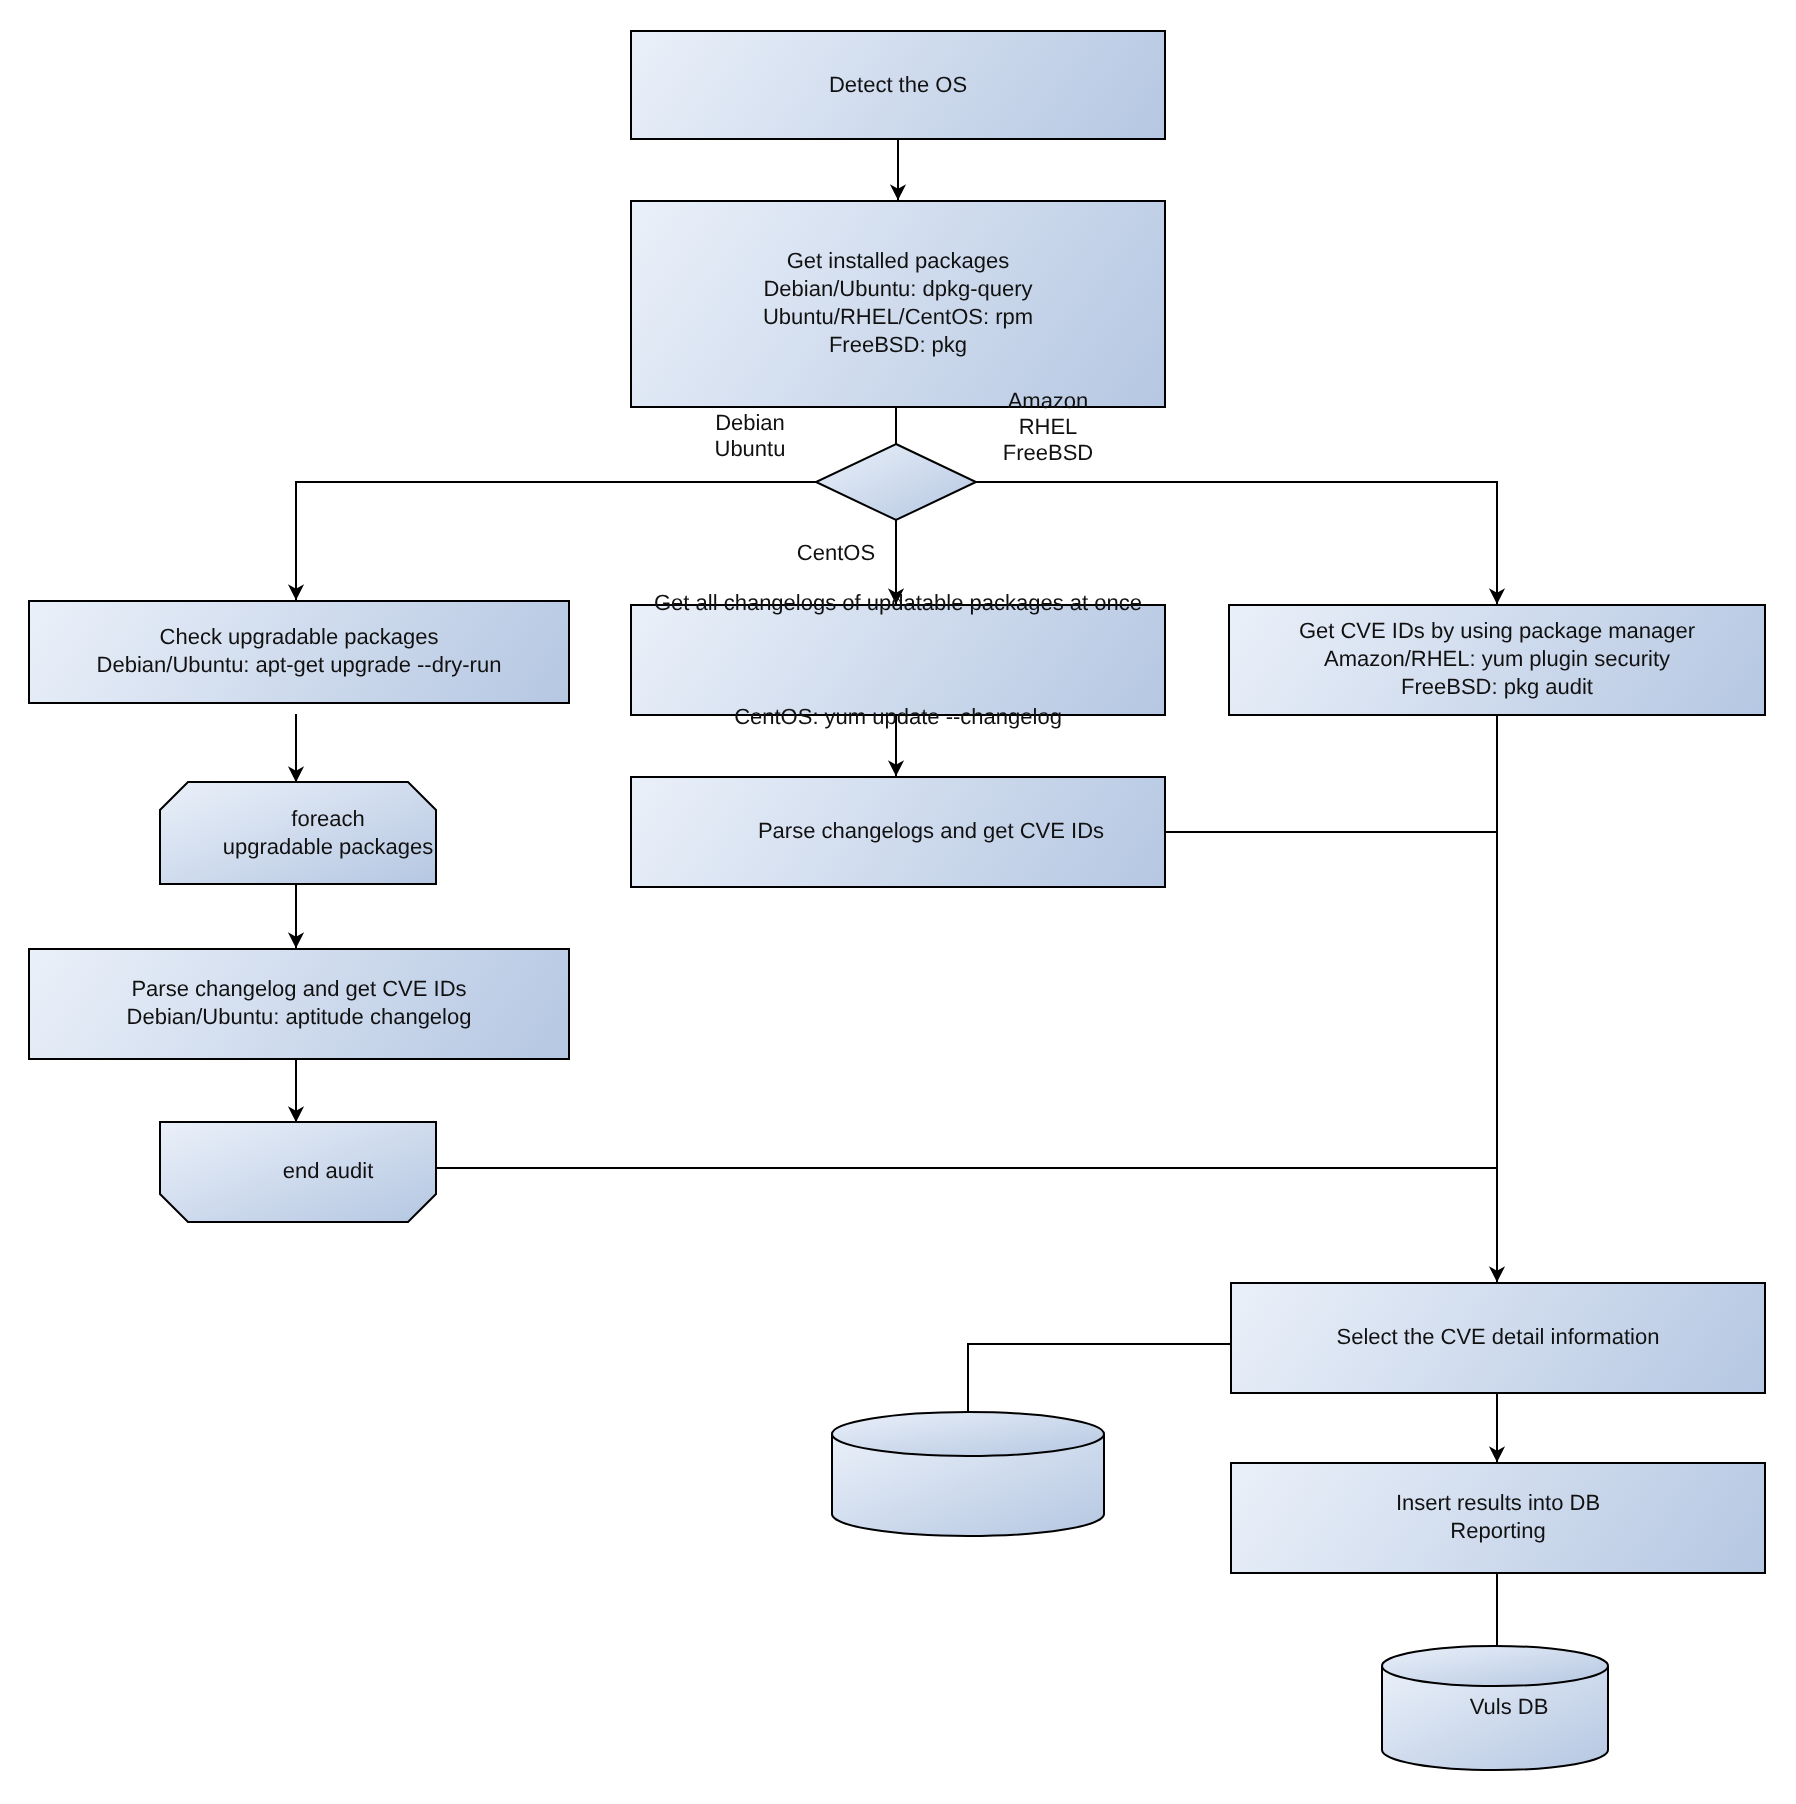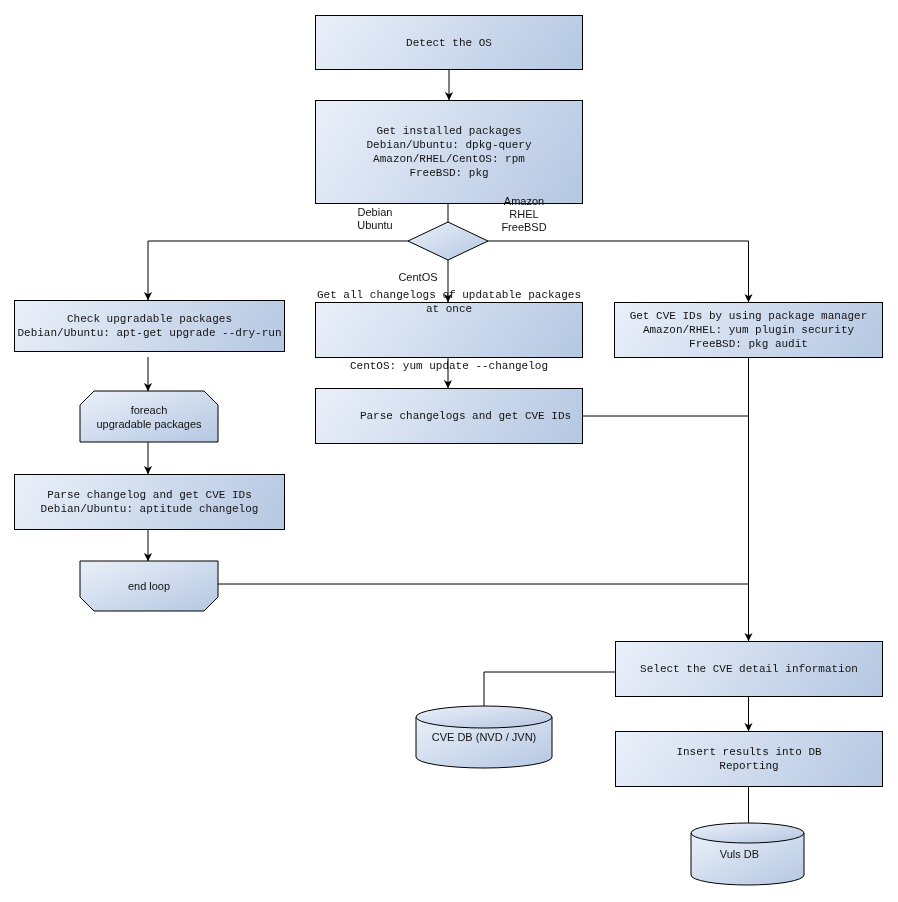--- a/index.html
+++ b/index.html
@@ -28,23 +28,22 @@
     position:absolute;
     box-sizing:border-box;
     display:flex;flex-direction:column;
     align-items:center;justify-content:center;
     text-align:center;
     font-size:11px;line-height:14px;
   }
   .box{
     background:linear-gradient(125deg,var(--fill-a),var(--fill-b));
     border:1px solid var(--line);
-    font-family:Liberation Mono, monospace;
   }
-  .plain{background:transparent;border:none;}
+  .plain{background:transparent;border:none;margin-left:15px;}
   .edge-label{
     position:absolute;
     text-align:center;
     font-size:11px;line-height:13px;
   }
   .edge-label span,.node span{display:block;}
 </style>
 </head>
 <body>
 
@@ -93,21 +92,21 @@
     </g>
   </svg>
 
   <div class="node box" style="left:315px;top:15px;width:268px;height:55px;">
     <span>Detect the OS</span>
   </div>
 
   <div class="node box" style="left:315px;top:100px;width:268px;height:104px;">
     <span>Get installed packages</span>
     <span>Debian/Ubuntu: dpkg-query</span>
-    <span>Amazon/RHEL/CentOS: rpm</span>
+    <span>Ubuntu/RHEL/CentOS: rpm</span>
     <span>FreeBSD: pkg</span>
   </div>
 
   <div class="node box" style="left:14px;top:300px;width:271px;height:52px;">
     <span>Check upgradable packages</span>
     <span>Debian/Ubuntu: apt-get upgrade --dry-run</span>
   </div>
 
   <div class="node box" style="left:14px;top:474px;width:271px;height:56px;">
     <span>Parse changelog and get  CVE IDs</span>
@@ -137,26 +136,23 @@
     <span>Insert results into DB</span>
     <span>Reporting</span>
   </div>
 
   <div class="node plain" style="left:80px;top:391px;width:138px;height:51px;">
     <span>foreach</span>
     <span>upgradable  packages</span>
   </div>
 
   <div class="node plain" style="left:80px;top:561px;width:138px;height:50px;">
-    <span>end loop</span>
+    <span>end audit</span>
   </div>
 
-  <div class="node plain" style="left:416px;top:717px;width:136px;height:40px;">
-    <span>CVE DB (NVD / JVN)</span>
-  </div>
 
   <div class="node plain" style="left:691px;top:833px;width:97px;height:42px;">
     <span>Vuls DB</span>
   </div>
 
   <div class="edge-label" style="left:346px;top:206px;width:58px;">
     <span>Debian</span>
     <span>Ubuntu</span>
   </div>
 

